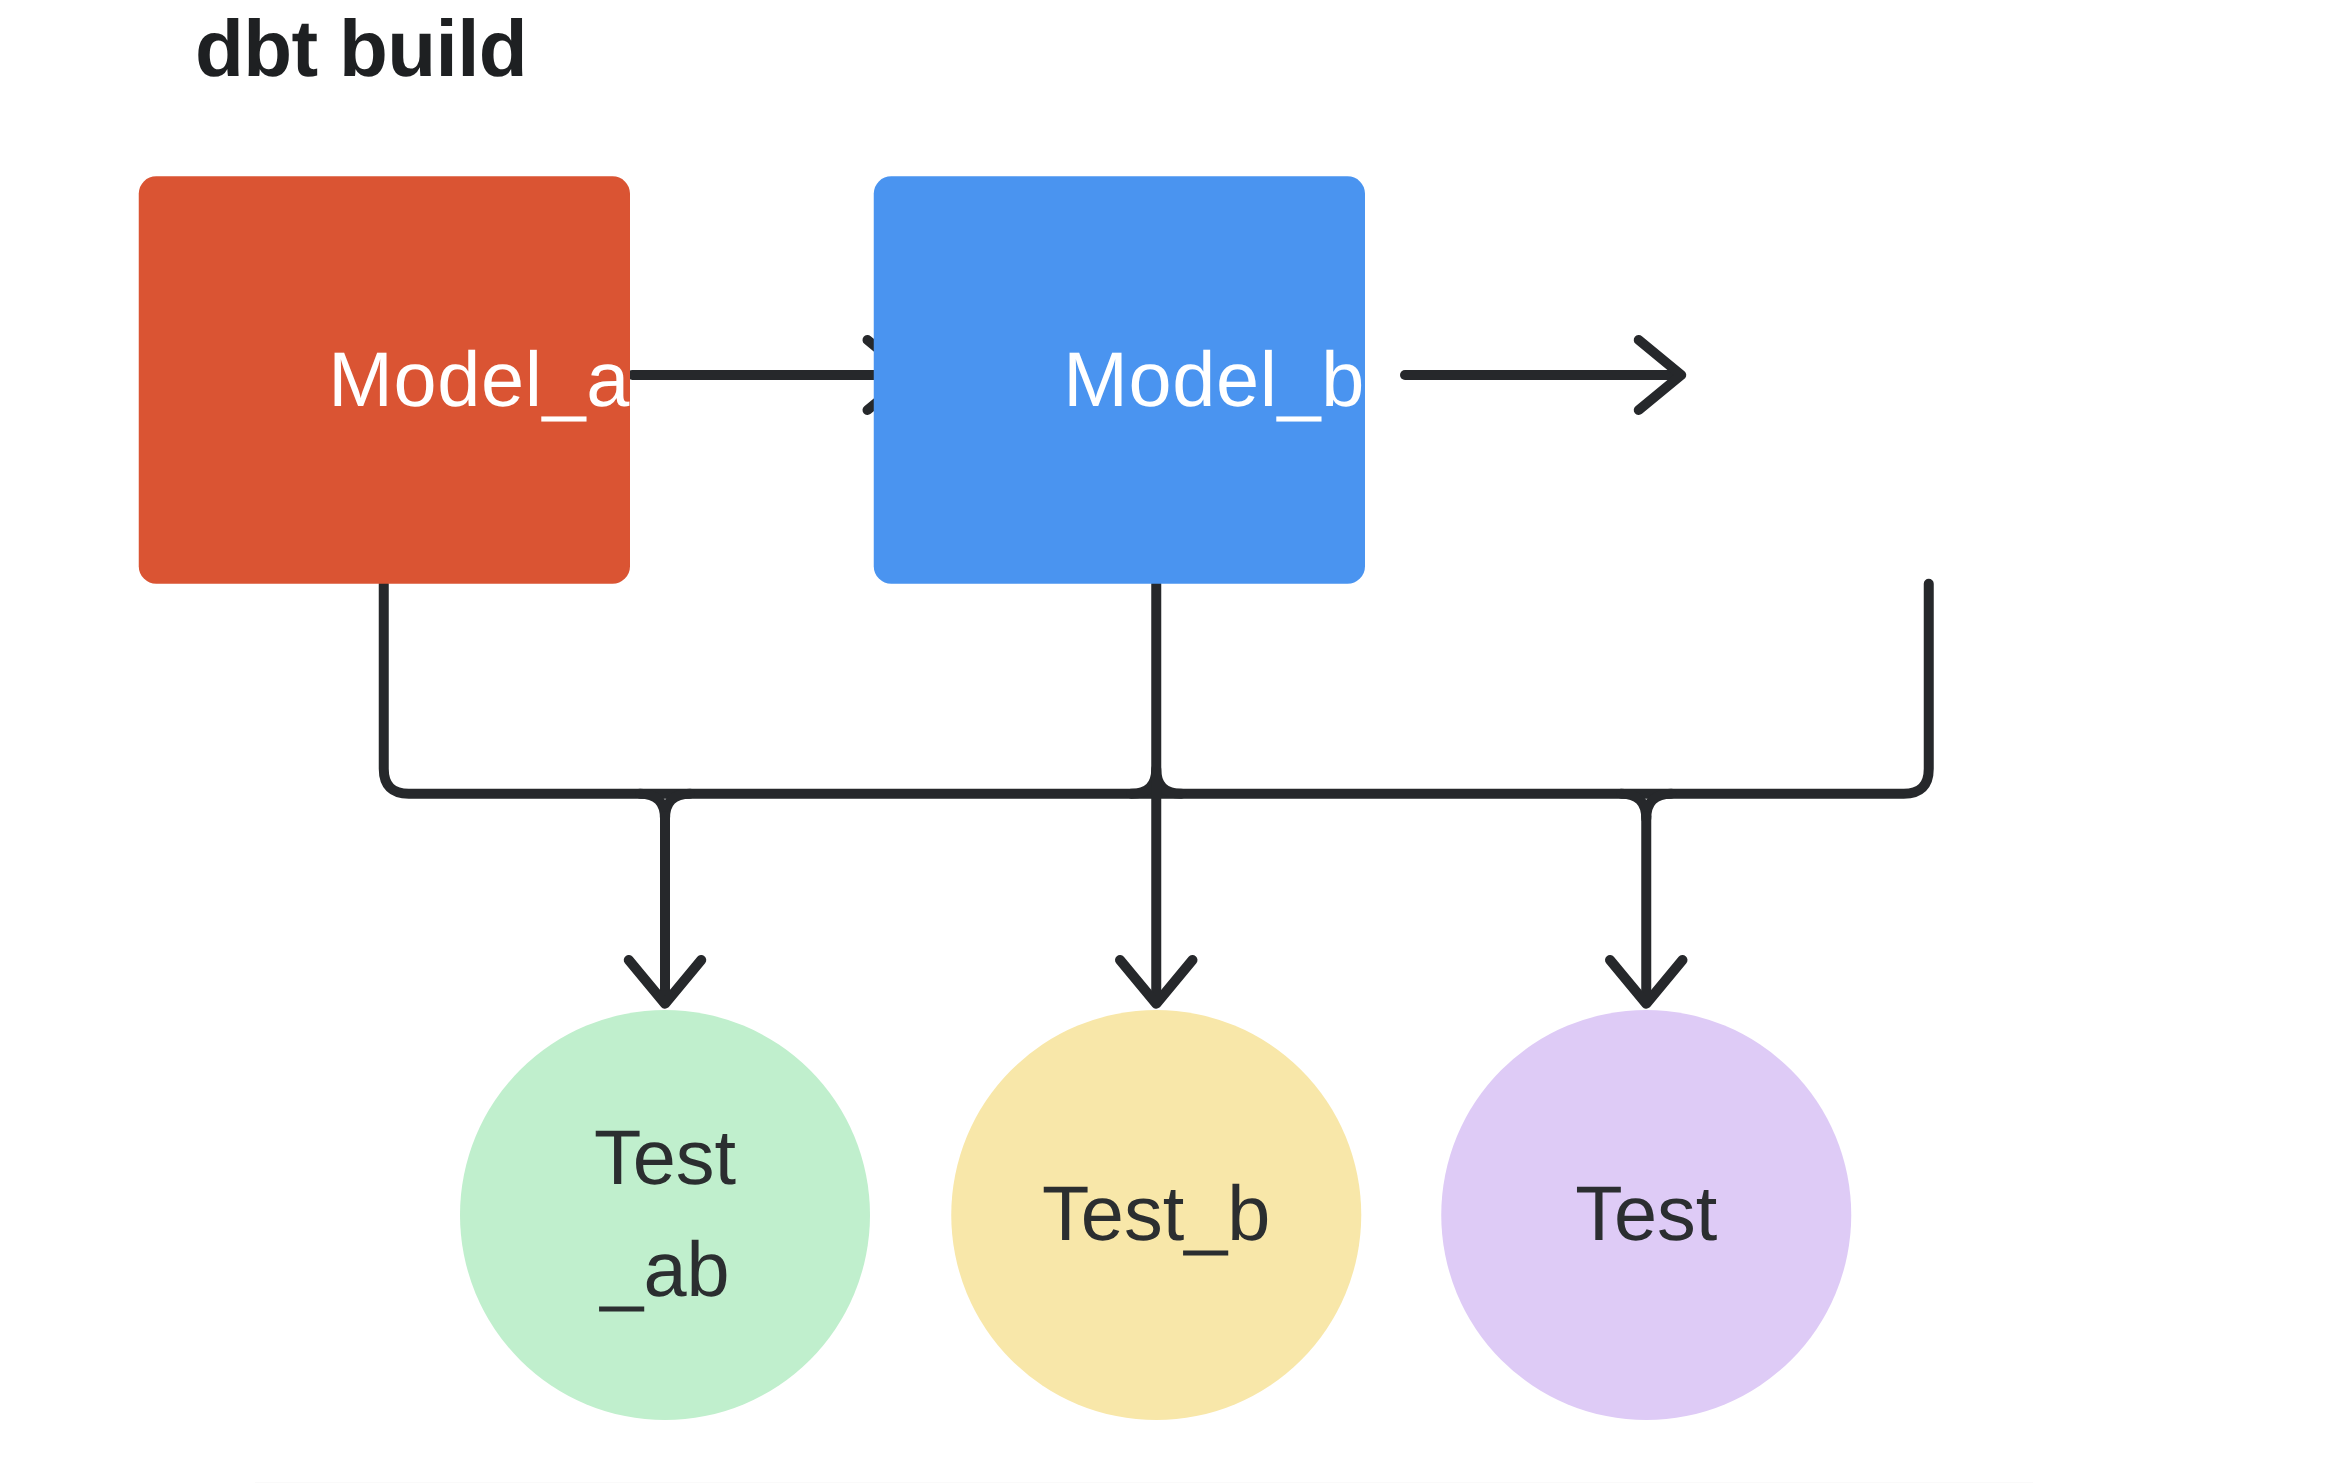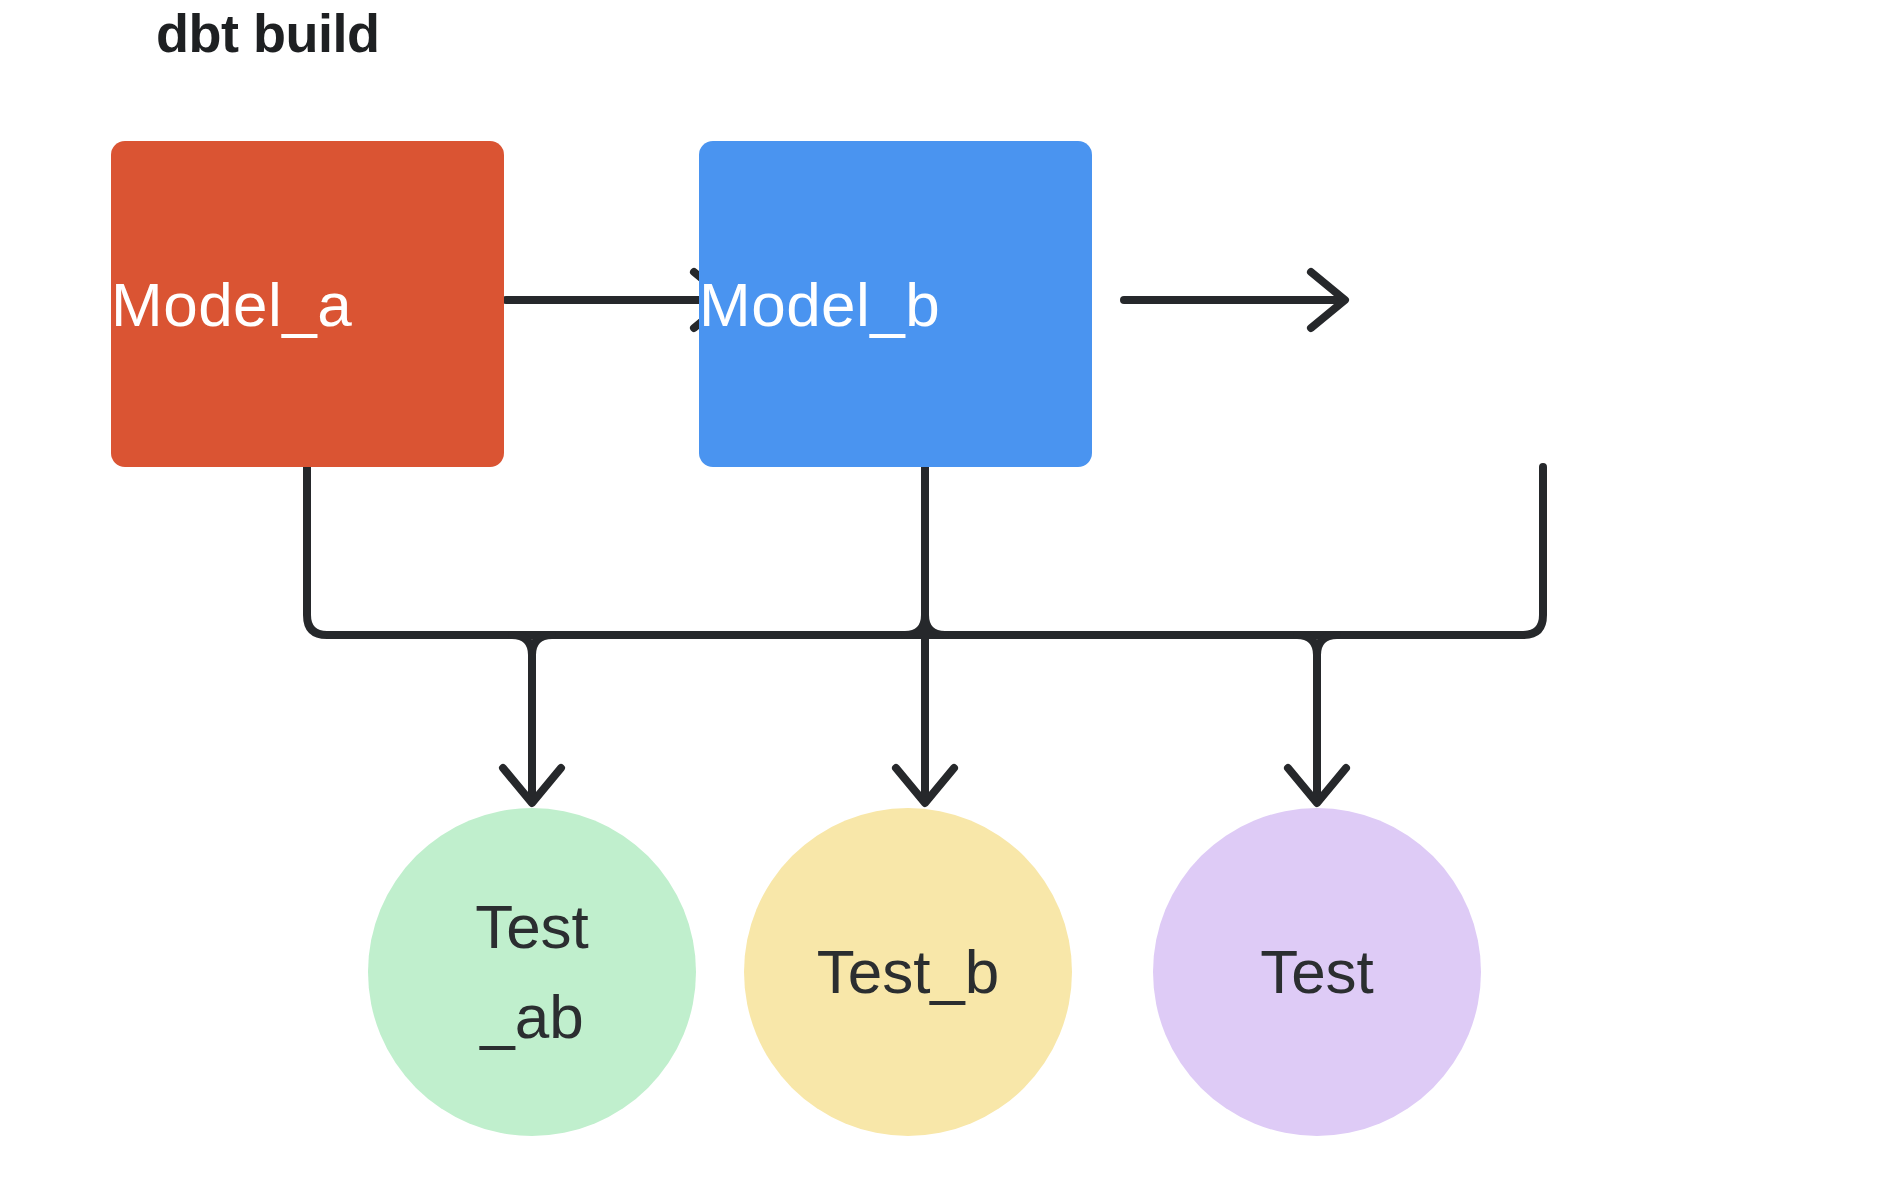--- a/index.html
+++ b/index.html
@@ -19,32 +19,32 @@
   body{background:#e9e9e9;font-family:"Liberation Sans", sans-serif;}
   .stage{
     position:relative;
     width:1880px;height:1186px;
     background:var(--background);
     overflow:hidden;
   }
   .diagram-title{
     position:absolute;
     left:156px;top:2px;
-    font-size:54px;
+    font-size:64px;
     font-weight:600;
     color:var(--title-text);
     letter-spacing:-0.5px;
     white-space:nowrap;
   }
   .model-box{
     position:absolute;
     top:141px;
     width:393px;height:326px;
     border-radius:14px;
-    display:flex;align-items:center;justify-content:flex-start;
+    display:flex;align-items:center;justify-content:flex-end;
     color:var(--model-label-text);
     font-size:62px;
     font-weight:400;
     letter-spacing:0.5px;
   }
   .model-a{left:111px;background:var(--model-a-fill);}
   .model-b{left:699px;background:var(--model-b-fill);}
   .model-c{left:1346px;width:394px;background:var(--model-c-fill);}
   .test-circle{
     position:absolute;
@@ -52,21 +52,21 @@
     width:328px;height:328px;
     border-radius:50%;
     display:flex;flex-direction:column;align-items:center;justify-content:center;
     text-align:center;
     color:var(--test-label-text);
     font-size:62px;
     font-weight:400;
     line-height:1.45;
   }
   .test-ab{left:368px;background:var(--test-ab-fill);}
-  .test-b{left:744px;background:var(--test-b-fill);}
+  .test-b{left:761px;background:var(--test-b-fill);}
   .test-bc{left:1153px;background:var(--test-bc-fill);}
   svg.edges{
     position:absolute;inset:0;
     width:1880px;height:1186px;
     pointer-events:none;
   }
   svg.edges path{
     fill:none;
     stroke:var(--line);
     stroke-width:8;

